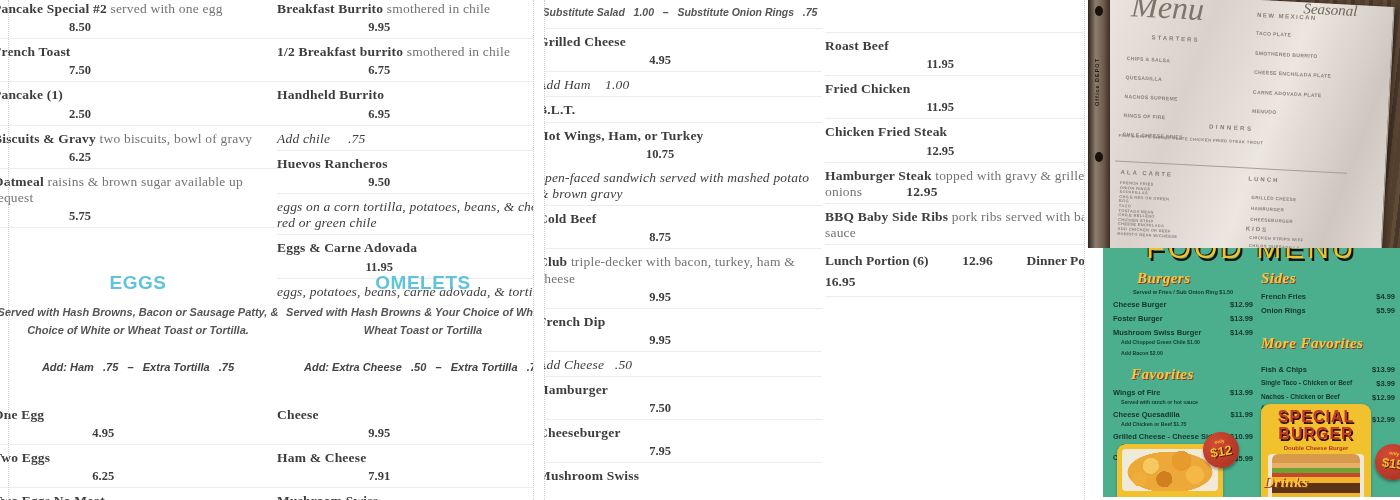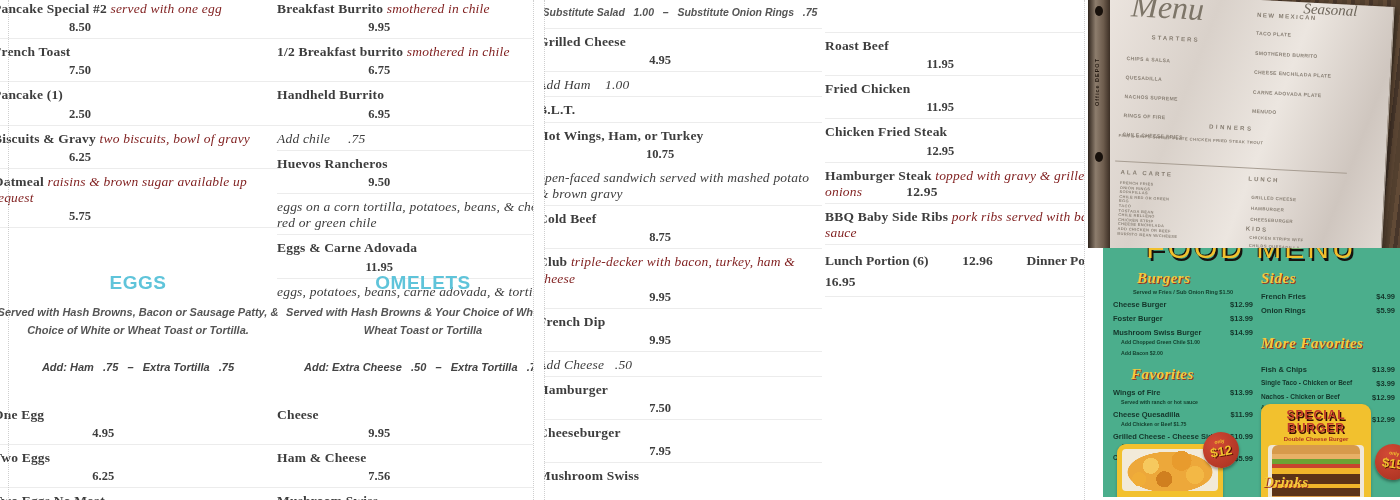--- a/index.html
+++ b/index.html
@@ -14,21 +14,21 @@
   #col1{left:-7px;width:290px;}
   #col2{left:277px;width:292px;}
   #col3{left:-6px;width:284px;}
   #col4{left:281px;width:320px;}
   .g-top{position:absolute;left:0;right:0;top:-4px;}
   .g-sec{position:absolute;left:0;right:0;top:272px;}
   .g-bot{position:absolute;left:0;right:0;top:402px;}
   .g-items{position:absolute;left:0;right:0;top:32px;border-top:1px solid #ececec;}
   .mi{padding:5px 0 3px;border-bottom:1px solid #ececec;}
   .mi .nm{font-size:13.5px;font-weight:bold;line-height:1.2;color:#3d3d3d;letter-spacing:.2px;white-space:pre-wrap;}
-  .mi .d{font-weight:normal;font-style:italic;color:#7f1d1d;}
+  .mi .d{font-weight:normal;color:#737373;}
   .mi .ipr{font-weight:bold;font-style:normal;margin-left:44px;}
   .mi .pr{font-size:12.5px;font-weight:bold;color:#3d3d3d;text-align:center;padding-top:3px;width:70%;}
   .c1 .pr{width:60%;} .c2 .pr{width:70%;} .c3 .pr{width:86%;} .c4 .pr{width:72%;}
   .mi.note .nm,.mi.descrow .nm{font-weight:normal;font-style:italic;}
   .portion{font-size:13.5px;font-weight:bold;white-space:pre-wrap;line-height:1.5;padding:6px 0 4px;border-bottom:1px solid #ececec;}
   .sec-t{font-family:"Liberation Sans",sans-serif;font-size:19px;font-weight:bold;color:#5fc4da;
          text-align:center;letter-spacing:.5px;}
   .sec-d{font-family:"Liberation Sans",sans-serif;font-size:11px;font-style:italic;color:#555;
          text-align:center;line-height:1.65;margin-top:9px;font-weight:bold;}
   .sec-a{font-family:"Liberation Sans",sans-serif;font-size:11px;font-style:italic;color:#444;
@@ -72,21 +72,21 @@
      radial-gradient(circle at 62% 28%, #e89b2d 0 10px, transparent 10px),
      radial-gradient(circle at 76% 62%, #f3b845 0 9px, transparent 9px),
      radial-gradient(circle at 44% 72%, #d07f1f 0 8px, transparent 8px),
      radial-gradient(circle at 18% 72%, #f0ad38 0 7px, transparent 7px),
      radial-gradient(ellipse at 50% 55%, #eda83a 0 62%, #f2ead9 63%);}
   .img-burger{height:58px;margin:0 4px;border-radius:6px;background:
      linear-gradient(#d79a4b 0 16%, #e8b066 16% 24%, #6da334 24% 32%, #c8452e 32% 40%,
        #f0b52a 40% 50%, #5c3317 50% 68%, #f0b52a 68% 75%, #5c3317 75% 88%, #d79a4b 88% 100%);}
   .b-cheese{font-size:13px;font-weight:bold;color:#c23b28;text-shadow:1px 1px 0 #5c1408;
             text-align:center;letter-spacing:1px;margin-top:4px;}
-  .b-sp{font-size:12px;font-weight:bold;color:#c0392b;text-shadow:1.5px 1.5px 0 #3a0c04;
+  .b-sp{font-size:16px;font-weight:bold;color:#c0392b;text-shadow:1.5px 1.5px 0 #3a0c04;
         text-align:center;letter-spacing:1px;line-height:1.05;}
   .b-spsub{font-size:6px;font-weight:bold;color:#b03324;text-align:center;margin:2px 0 3px;}
   .badge{position:absolute;width:36px;height:36px;border-radius:50%;z-index:4;
          background:radial-gradient(circle at 35% 30%, #d24a35, #a62f1f);
          color:#f2c12e;text-align:center;transform:rotate(-10deg);box-shadow:0 2px 3px rgba(0,0,0,.35);}
   .badge .sm{display:block;font-size:5px;margin-top:6px;font-weight:bold;}
   .badge .lg{display:block;font-size:13px;font-weight:bold;text-shadow:1px 1px 0 #541006;}
   .b-drinks{position:absolute;left:160px;top:226px;}
 </style>
 </head>
@@ -175,21 +175,21 @@
         <div class="sec-d">Served with Hash Browns &amp; Your Choice of White or Wheat Toast or Tortilla</div>
         <div class="sec-a">Add: Extra Cheese   .50   –   Extra Tortilla   .75</div>
       </div>
       <div class="g-bot">
         <div class="mi">
             <div class="nm"><span>Cheese</span></div>
             <div class="pr">9.95</div>
           </div>
         <div class="mi">
             <div class="nm"><span>Ham &amp; Cheese</span></div>
-            <div class="pr">7.56</div>
+            <div class="pr">7.91</div>
           </div>
         <div class="mi">
             <div class="nm"><span>Mushroom Swiss</span></div>
           </div>
       </div>
     </div>
   </div>
 
   <div class="panel" id="panel2">
     <div class="col c3" id="col3">

